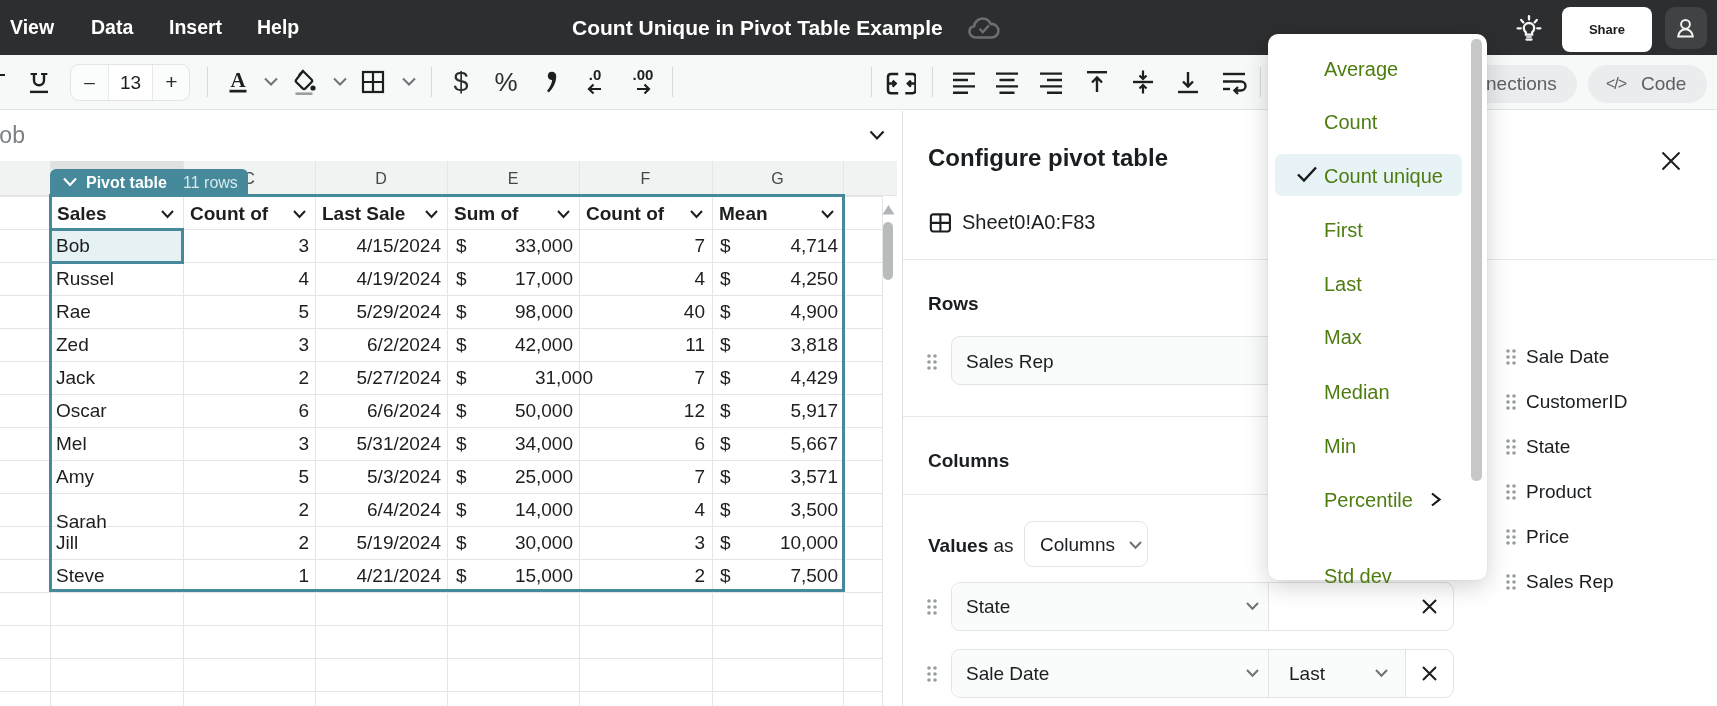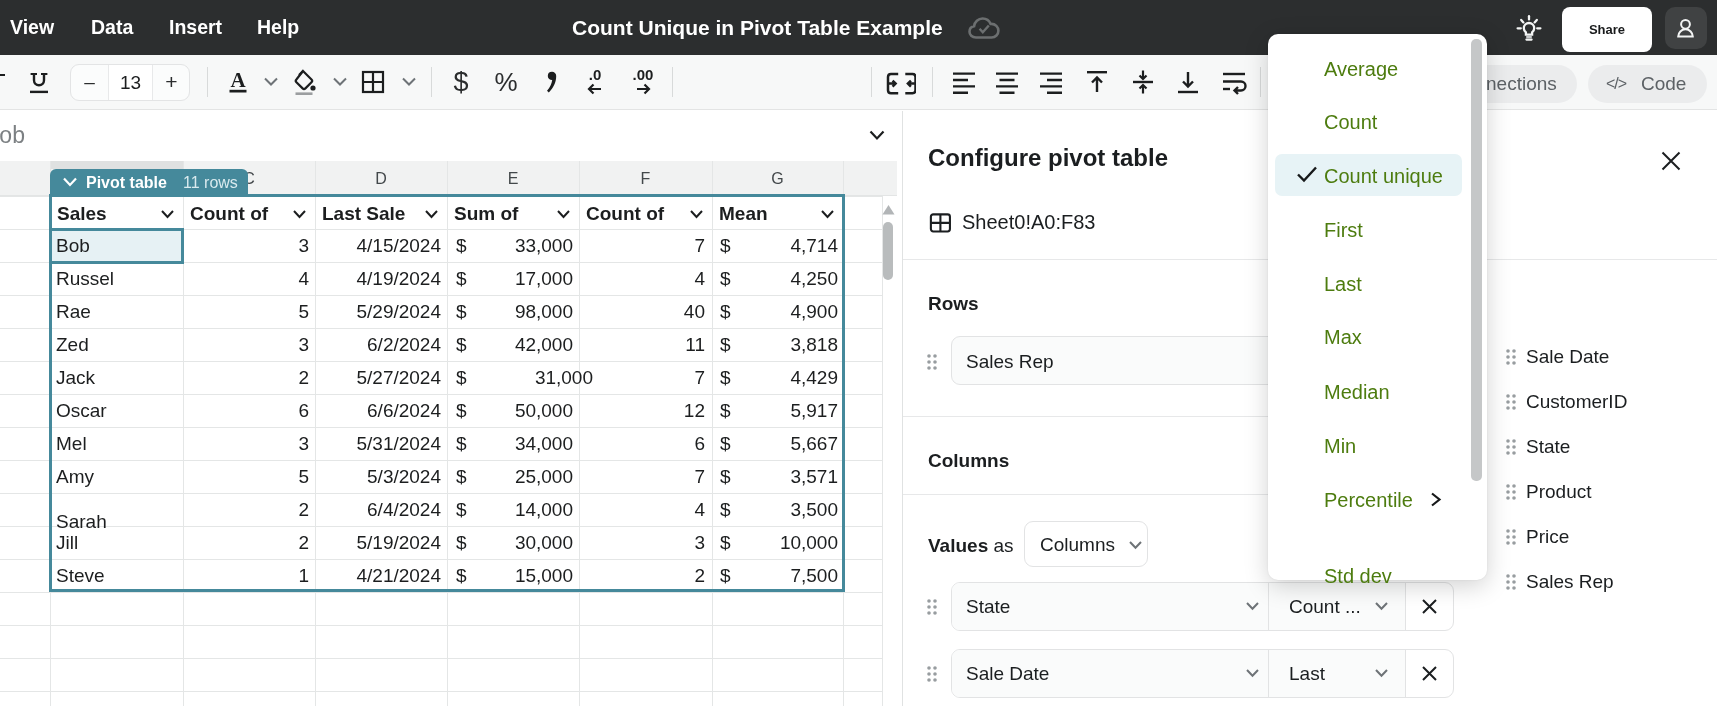--- a/index.html
+++ b/index.html
@@ -442,26 +442,20 @@
         </svg>
     </div>
 
     <div class="selbox" style="left:48px; top:471px; width:503px; height:49px; background:#fff;">
       <div class="abs" style="left:0; top:0; width:317px; height:47px; background:#fafbfb; border-right:1px solid #e2e3e4; border-radius:8px 0 0 8px;">
         <div class="ptext" style="left:14px; top:13px; font-size:19px;">State</div>
         <svg class="abs" style="left:293px; top:17px;" width="15" height="13" viewBox="0 0 15 13">
             <path d="M2 3 L7.5 8.8 L13 3" class="chev"></path>
           </svg>
       </div>
-      <div class="abs" style="left:317px; top:0; width:137px; height:47px; background:#fafbfb; border-right:1px solid #e2e3e4;">
-        <div class="ptext" style="left:20px; top:13px; font-size:19px;">Count ...</div>
-        <svg class="abs" style="left:105px; top:17px;" width="15" height="13" viewBox="0 0 15 13">
-            <path d="M2 3 L7.5 8.8 L13 3" class="chev"></path>
-          </svg>
-      </div>
       <svg class="abs" style="left:469px; top:15px;" width="17" height="17" viewBox="0 0 17 17">
           <path d="M2 2 L15 15 M15 2 L2 15" stroke="#1b1e20" stroke-width="2"></path>
         </svg>
     </div>
     <svg class="abs handle" style="left:22px; top:487px;" viewBox="0 0 14 18">
       <g fill="#989da0">
           <circle cx="4" cy="3" r="1.8"></circle>
           <circle cx="10" cy="3" r="1.8"></circle>
           <circle cx="4" cy="9" r="1.8"></circle>
           <circle cx="10" cy="9" r="1.8"></circle>

